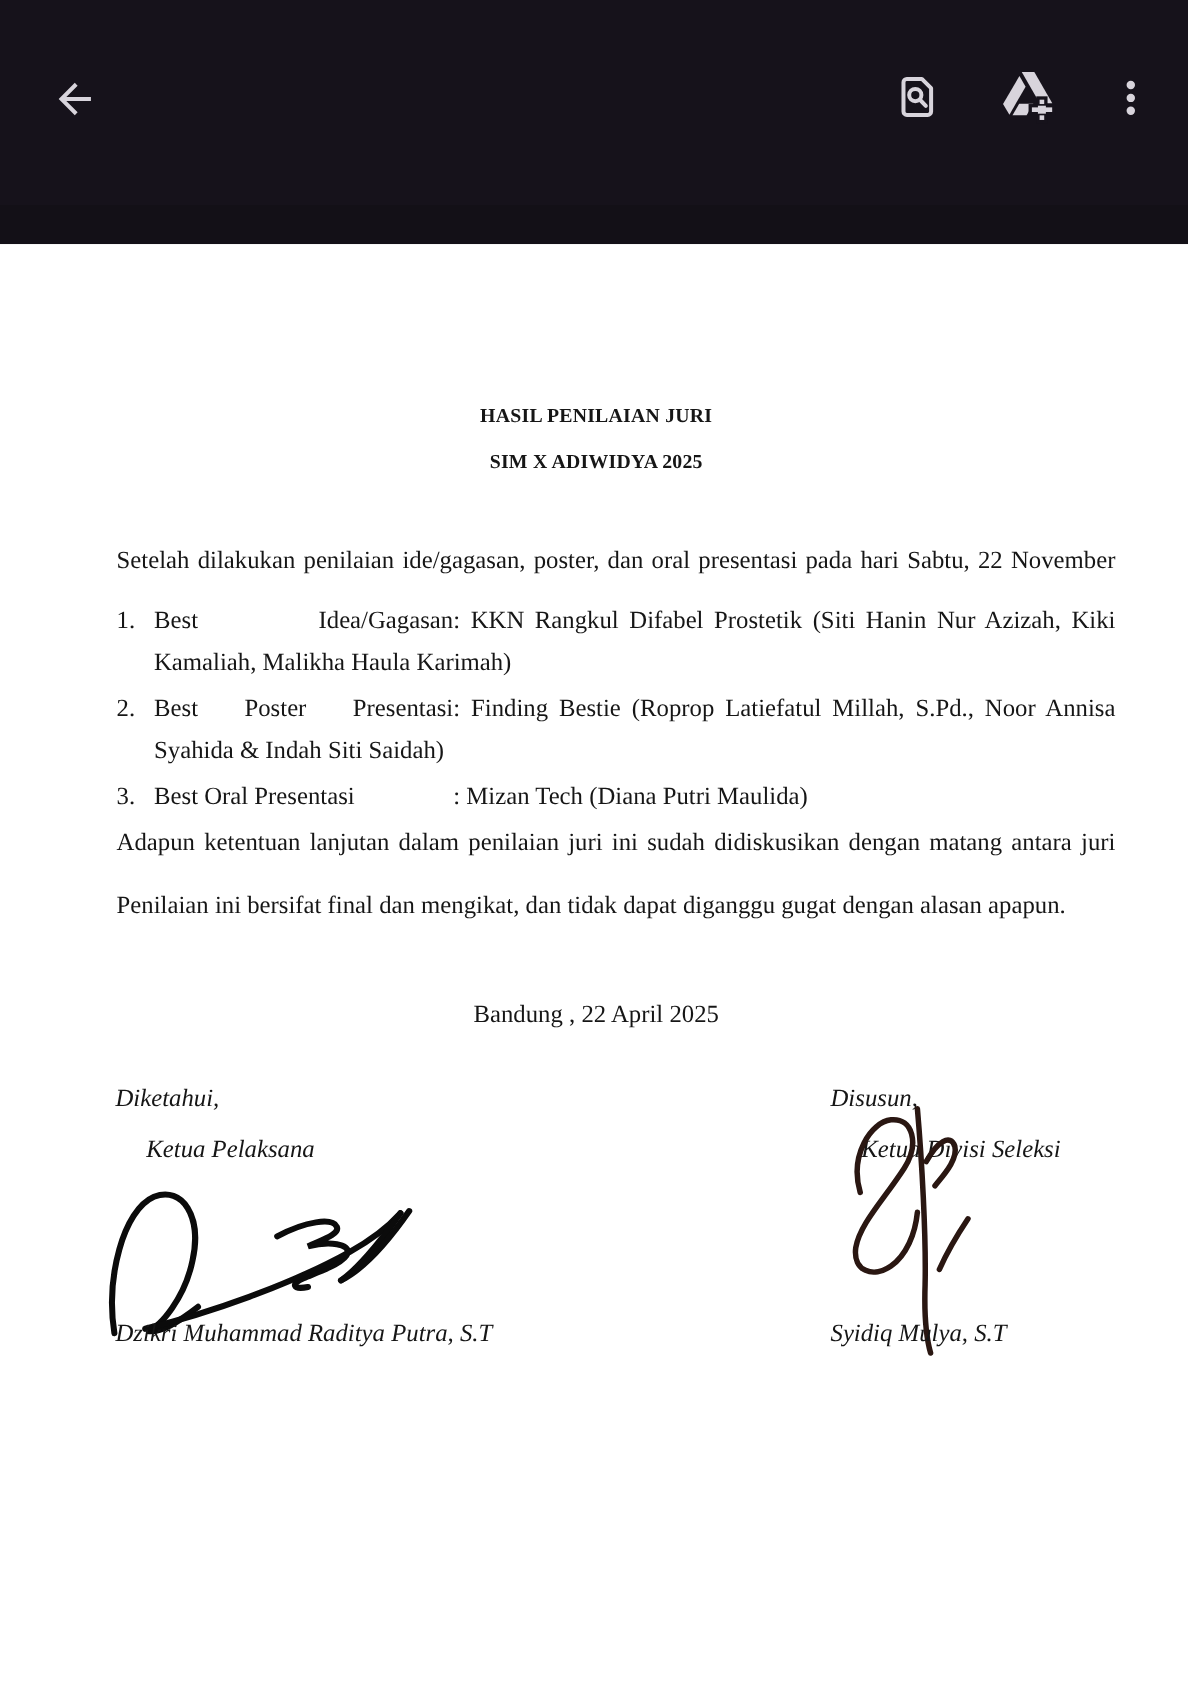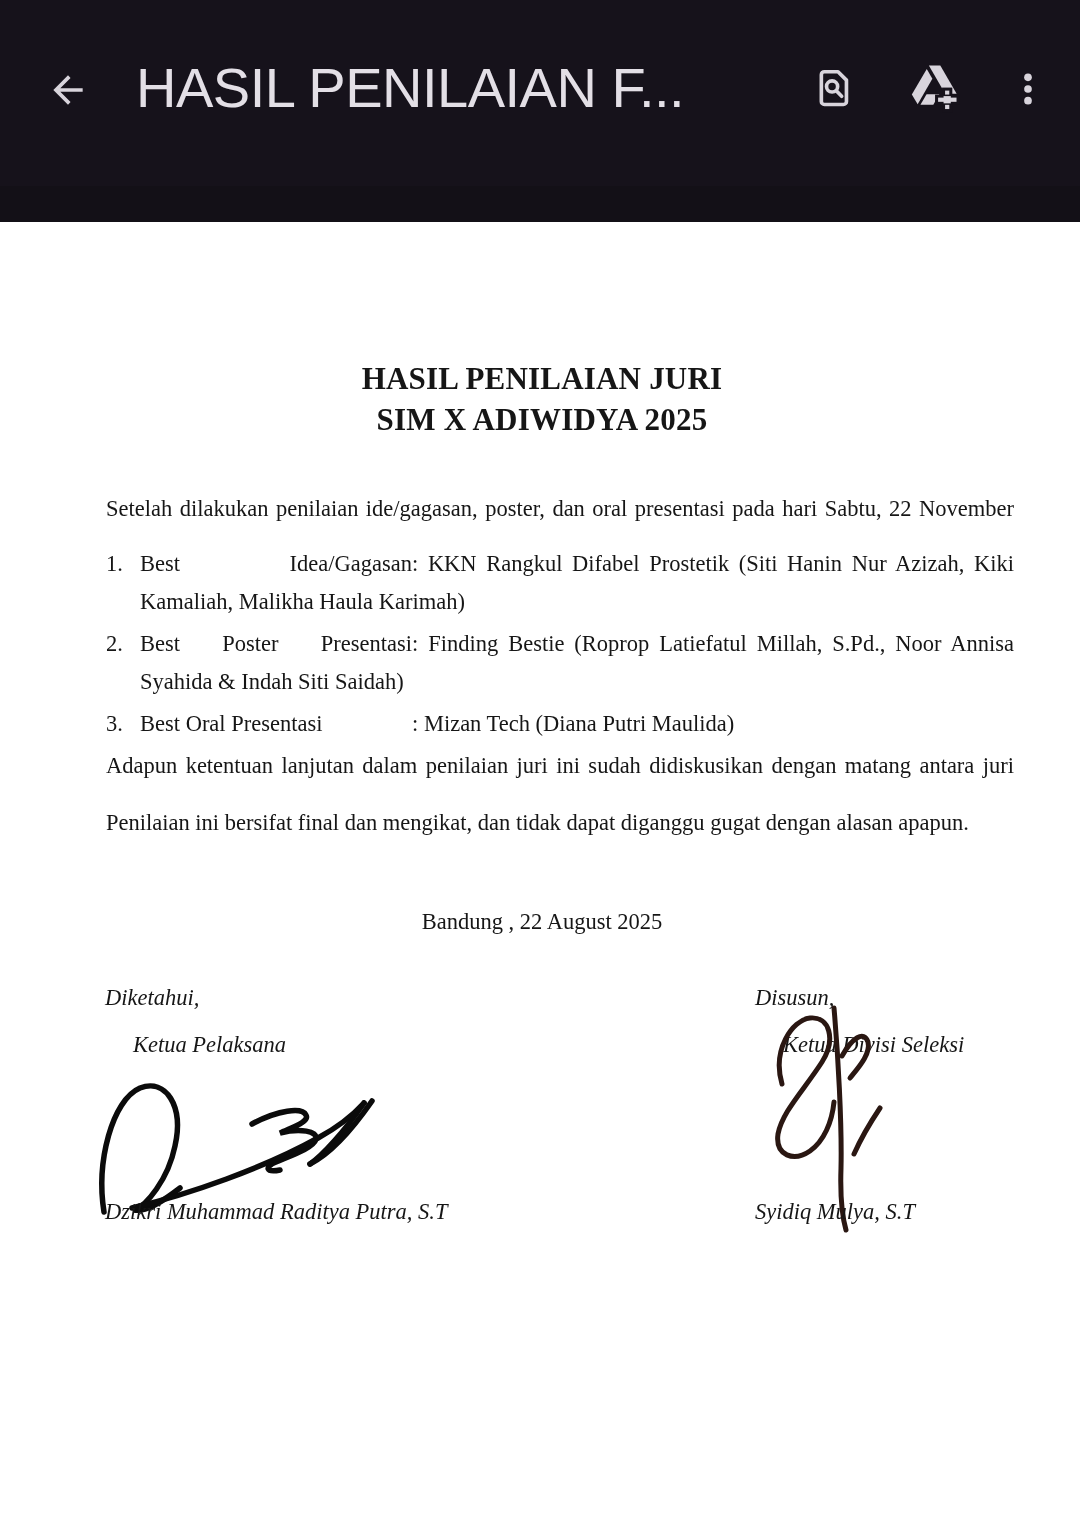--- a/index.html
+++ b/index.html
@@ -17,21 +17,21 @@
   .btn-drive{left:902px;top:14px;width:64px;height:66px;}
   .btn-more{left:1000px;top:20px;width:56px;height:58px;}
   .app-title{position:absolute;left:136px;top:0;width:650px;height:96px;
              font-family:"Liberation Sans","DejaVu Sans",sans-serif;
              font-size:56px;line-height:96px;color:#e3dfe6;font-weight:400;
              white-space:nowrap;overflow:hidden;letter-spacing:-.5px;}
 
   
   .doc{position:absolute;top:222px;left:0;width:1080px;height:1306px;background:#ffffff;
        box-sizing:border-box;padding:0 66px 0 70px;color:#161616;font-size:22.5px;}
-  .h{font-weight:bold;text-align:center;font-size:31px;line-height:41px;letter-spacing:.2px;}
+  .h{font-weight:bold;text-align:center;font-size:18px;line-height:41px;letter-spacing:.2px;}
   .h-first{margin-top:136px;}
   .pline{line-height:37px;}
   .jfull{text-align:justify;text-align-last:justify;}
   .indent{text-indent:36px;}
   .p1{margin-top:50px;}
   .plist{margin-top:18px;}
   .li{display:flex;line-height:38px;margin-bottom:4px;}
   .num{flex:none;width:34px;padding-left:36px;}
   .li-body{flex:1;min-width:0;}
   .lc{display:inline-block;white-space:nowrap;}
@@ -56,21 +56,20 @@
 
 <div class="app-bar">
   <div class="bar-row">
 
     <button class="icon-btn btn-back">
       <svg width="44" height="44" viewBox="0 0 24 24">
         <path fill="#d8d4dc" d="M20 11H7.8l5.6-5.6L12 4l-8 8 8 8 1.4-1.4L7.8 13H20v-2z"></path>
       </svg>
     </button>
 
-    <div class="app-title">HASIL PENILAIAN F...</div>
 
     <button class="icon-btn btn-find">
       <svg width="46" height="50" viewBox="0 0 24 24" fill="none" stroke="#d8d4dc" stroke-width="1.9" stroke-linecap="round" stroke-linejoin="round">
         <path d="M7 3.5h7.1l4.4 4.4V19a1.6 1.6 0 0 1-1.6 1.6H7A1.6 1.6 0 0 1 5.4 19V5.1A1.6 1.6 0 0 1 7 3.5z"></path>
         <circle cx="11" cy="11.2" r="2.9"></circle>
         <path d="M13.2 13.4l2.8 2.9"></path>
       </svg>
     </button>
 
     <button class="icon-btn btn-drive">
@@ -132,21 +131,21 @@
   </div>
 
   <div class="p2">
     <div class="pline jfull indent">Adapun ketentuan lanjutan dalam penilaian juri ini sudah didiskusikan dengan matang antara juri</div>
   </div>
 
   <div class="p3">
     <div class="pline indent">Penilaian ini bersifat final dan mengikat, dan tidak dapat diganggu gugat dengan alasan apapun.</div>
   </div>
 
-  <div class="date-line">Bandung , 22 August 2025</div>
+  <div class="date-line">Bandung , 22 April 2025</div>
 
   <div class="sig">
     <div class="sig-txt l-col row-known">Diketahui,</div>
     <div class="sig-txt r-col row-known">Disusun,</div>
     <div class="sig-txt l-col row-role">Ketua Pelaksana</div>
     <div class="sig-txt r-col row-role">Ketua Divisi Seleksi</div>
 
     <svg class="sig-svg sig-left" width="300" height="150" viewBox="0 0 300 150" fill="none" stroke="#0b0b0b" stroke-width="5.5" stroke-linecap="round">
       <path d="M12 138 C4 88 20 26 48 14 C74 4 92 32 83 72 C76 106 54 132 42 136 C54 138 70 128 88 114"></path>
       <path d="M160 50 C186 36 210 33 214 41 C218 48 198 54 188 59 C208 54 226 57 224 65 C222 74 198 82 184 88 C172 93 174 99 188 96"></path>

